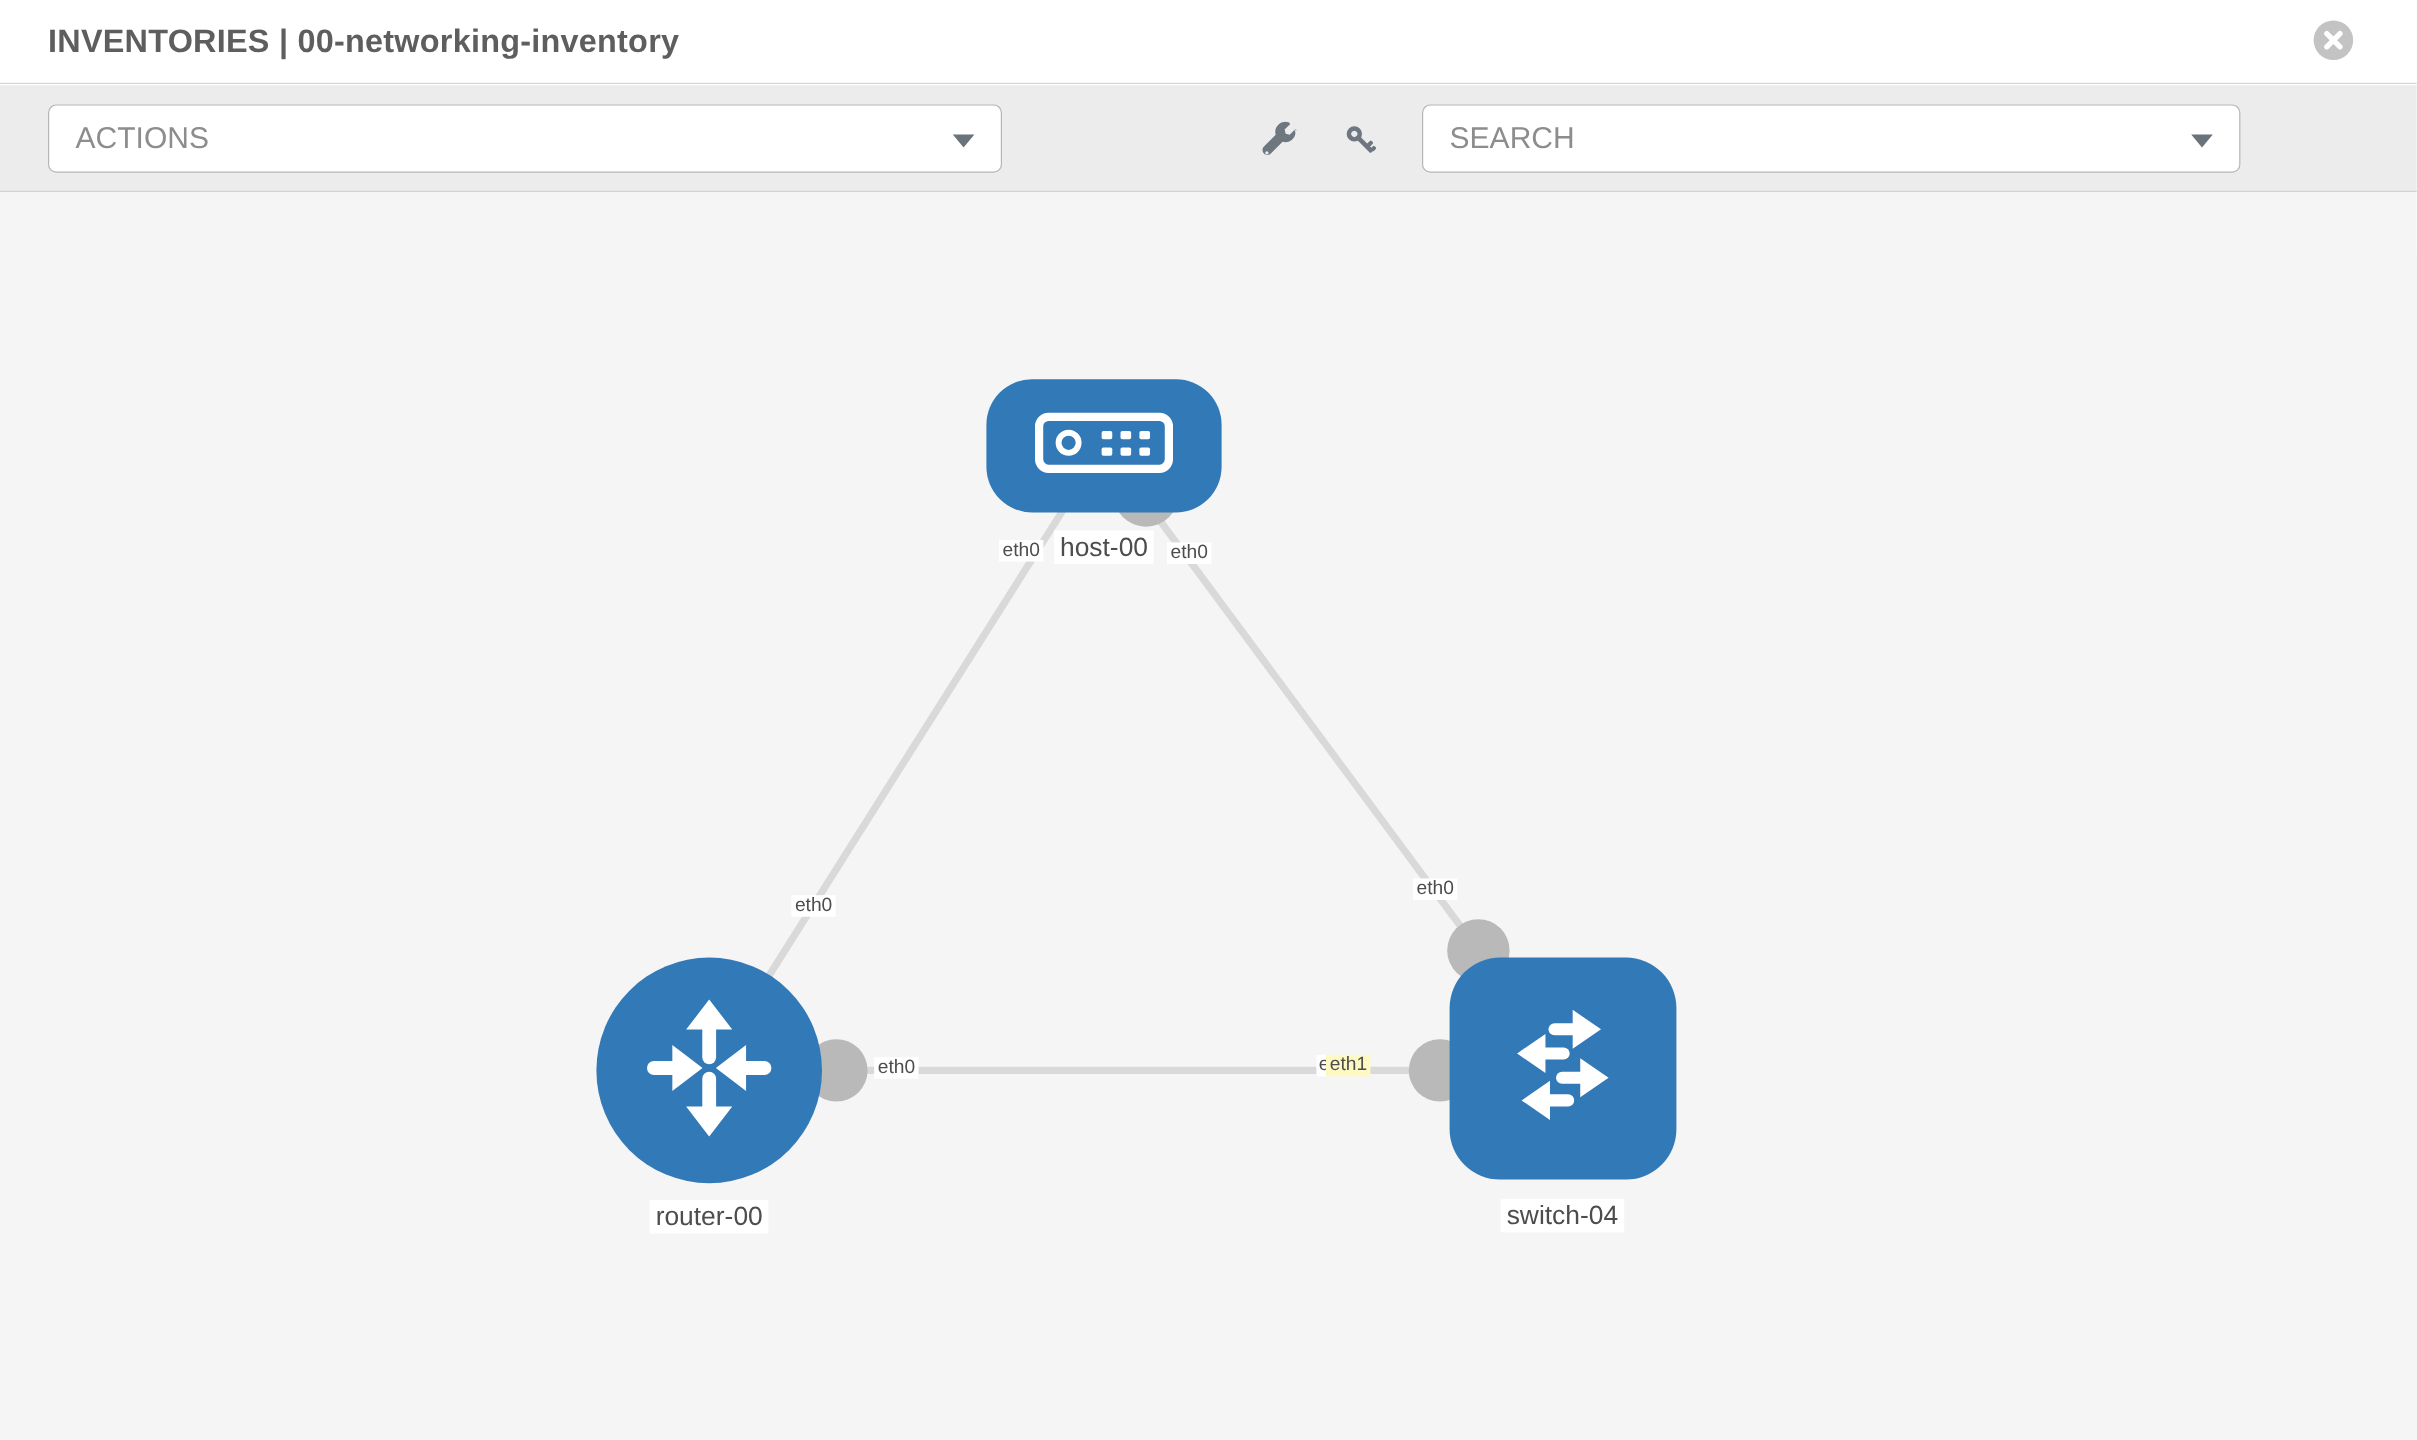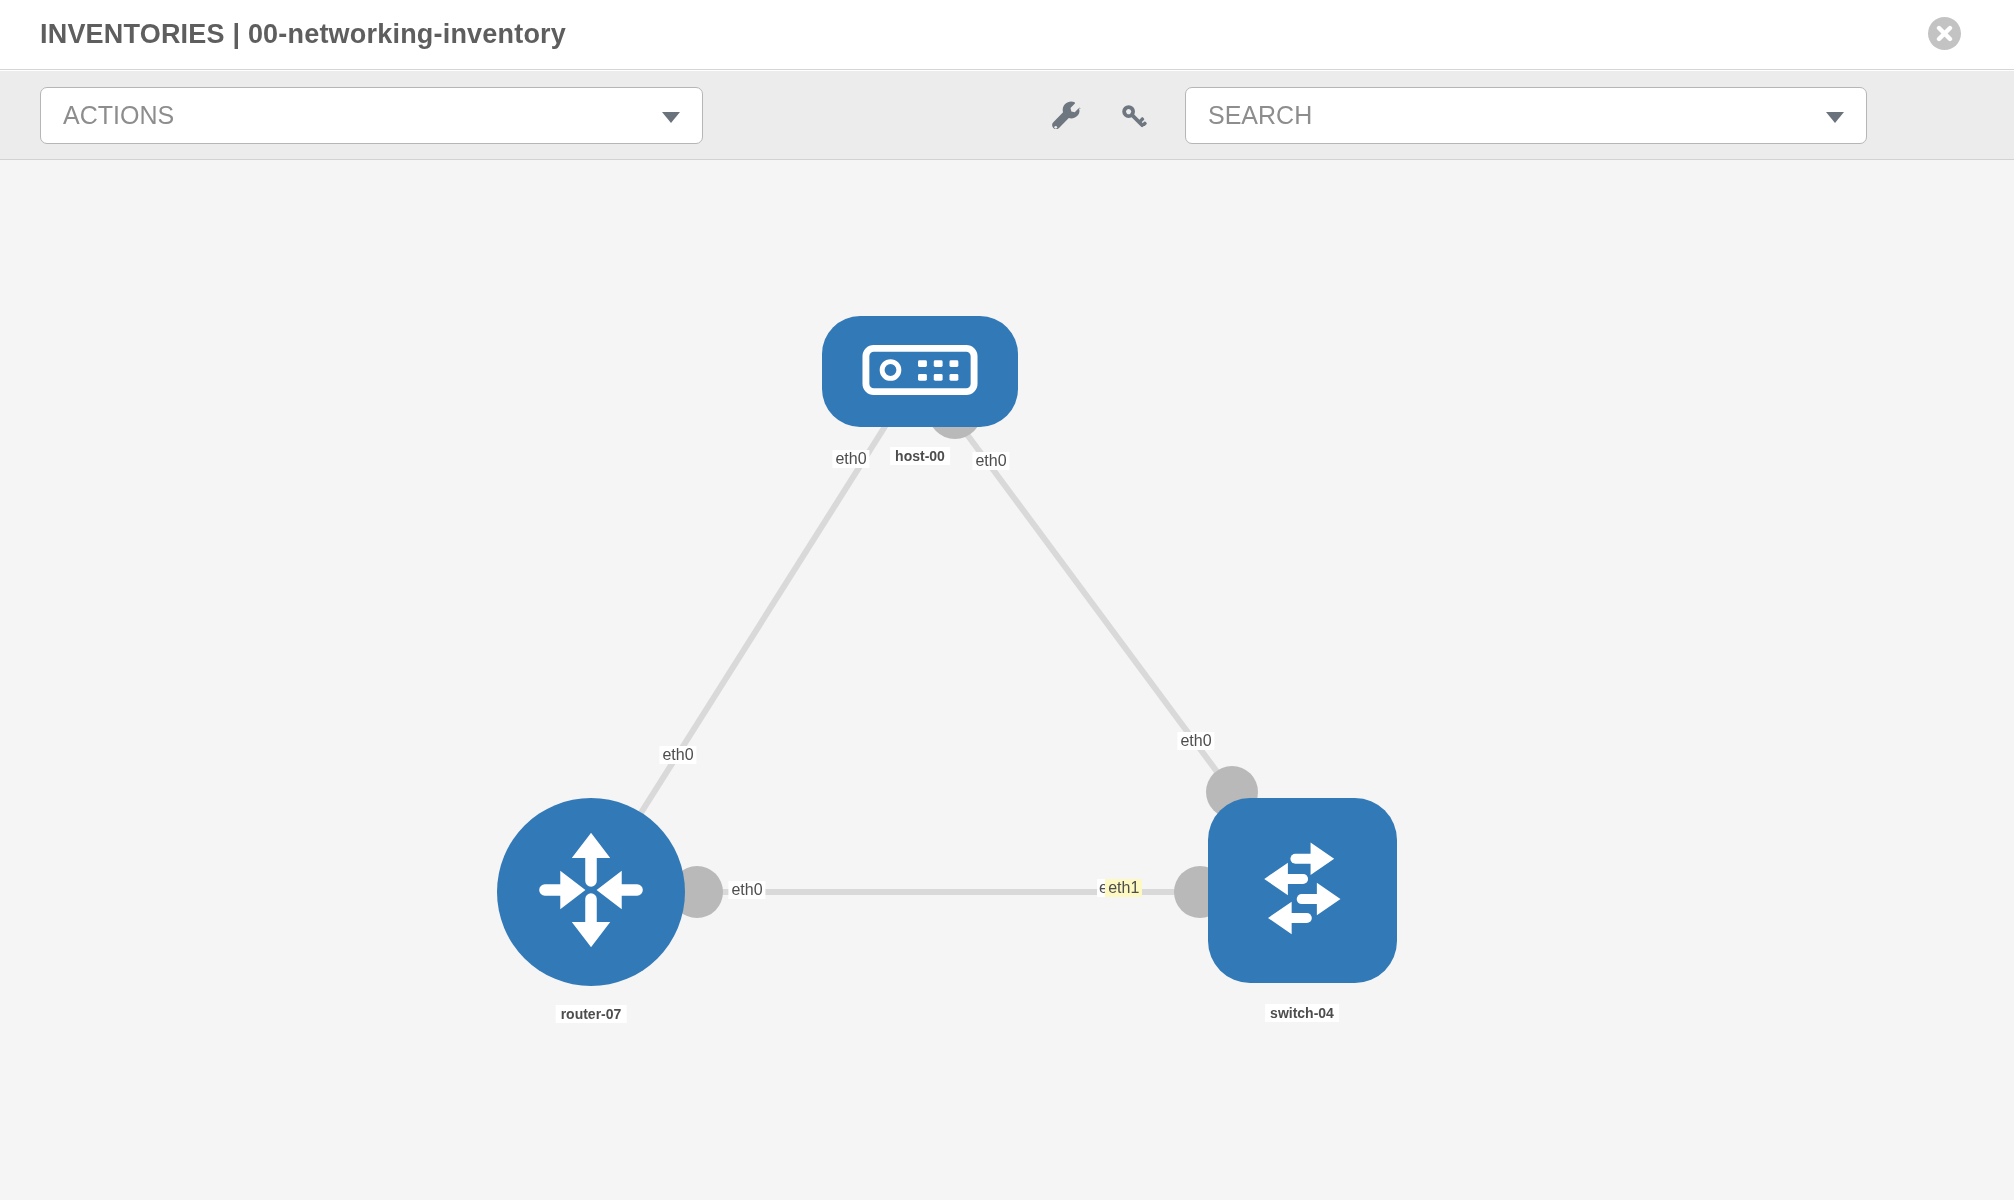--- a/index.html
+++ b/index.html
@@ -8,38 +8,38 @@
 
   
   .header { position:absolute; left:0; top:0; width:100%; height:70px; background:#fff; border-bottom:1px solid #d5d5d5;text-align:center; }
   .page-title { position:absolute; left:40px; top:0; height:70px; line-height:68px; font-size:27px; font-weight:700; color:#5e5e5e; letter-spacing:.2px; }
   .close-btn { position:absolute; left:1928px; top:17px; width:33px; height:33px; border-radius:50%; background:#c3c3c3; cursor:pointer; }
   .close-btn svg { position:absolute; left:8px; top:8px; }
 
   
   .toolbar { position:absolute; left:0; top:71px; width:100%; height:89px; background:#ececec; border-bottom:1px solid #d2d2d2; }
   .select-box { position:absolute; top:16px; height:57px; background:#fff; border:1px solid #b6b6b6; border-radius:7px; font-size:25px; color:#8d8d8d; line-height:55px; padding-left:22px; cursor:pointer; }
-  .select-actions { left:40px; width:663px; }
+  .select-actions { left:40px; width:795px; }
   .select-search { left:1185px; width:682px; }
   .select-box .caret { position:absolute; right:22px; top:24px; width:0; height:0; border-left:9px solid transparent; border-right:9px solid transparent; border-top:11px solid #6a737b; }
   .tool-icon { position:absolute; top:30px; width:34px; height:34px; cursor:pointer; }
   .tool-wrench { left:1050px; }
   .tool-key { left:1118px; }
 
   
   .canvas { position:absolute; left:0; top:160px; width:2014px; height:1040px; background:#f5f5f5; overflow:hidden; }
   .links-svg { position:absolute; left:0; top:0; }
 
   .node { position:absolute; display:flex; align-items:center; justify-content:center; cursor:pointer; }
   .node-host   { left:822px; top:156px; width:196px; height:111px; border-radius:38px; background:#3279b7; }
   .node-router { left:497px; top:638px; width:188px; height:188px; border-radius:50%; background:#3279b7; }
   .node-switch { left:1208px; top:638px; width:189px; height:185px; border-radius:42px; background:#3279b7; }
 
   .chip { position:absolute; transform:translate(-50%,-50%); background:#fff; color:#4d4d4d; white-space:nowrap; cursor:default; }
-  .chip-node { font-size:14px; padding:1px 5px;font-weight:bold; }
+  .chip-node { font-size:22px; padding:1px 5px; }
   .chip-if { font-size:16px; padding:0 3px; }
   .combo { position:absolute; transform:translateY(-50%); display:flex; }
   .combo .under { background:#fff; color:#4d4d4d; font-size:16px; padding:0 2px; }
   .combo .over  { background:#fef9c3; color:#4d4d4d; font-size:16px; padding:0 3px; margin-left:-27px; position:relative; z-index:1; }
 </style>
 </head>
 <body>
 
 <div class="app">
 
@@ -146,21 +146,21 @@
             <line x1="49" y1="58" x2="65" y2="58"></line>
             <polygon points="78,58 62,47 62,69" stroke-width="2"></polygon>
             <line x1="53" y1="73" x2="37" y2="73"></line>
             <polygon points="24,73 40,62 40,84" stroke-width="2"></polygon>
           </g>
         </svg>
       </span>
     </div>
 
     <div class="chip chip-node" style="left:920px; top:296px;">host-00</div>
-    <div class="chip chip-node" style="left:591px; top:854px;">router-07</div>
+    <div class="chip chip-node" style="left:591px; top:854px;">router-00</div>
     <div class="chip chip-node" style="left:1302px; top:853px;">switch-04</div>
 
     <div class="chip chip-if" style="left:851px;  top:299px;">eth0</div>
     <div class="chip chip-if" style="left:991px;  top:301px;">eth0</div>
     <div class="chip chip-if" style="left:678px;  top:595px;">eth0</div>
     <div class="chip chip-if" style="left:1196px; top:581px;">eth0</div>
     <div class="chip chip-if" style="left:747px;  top:730px;">eth0</div>
 
     <div class="combo" style="left:1097px; top:728px;">
       <span class="under">eth0</span>

